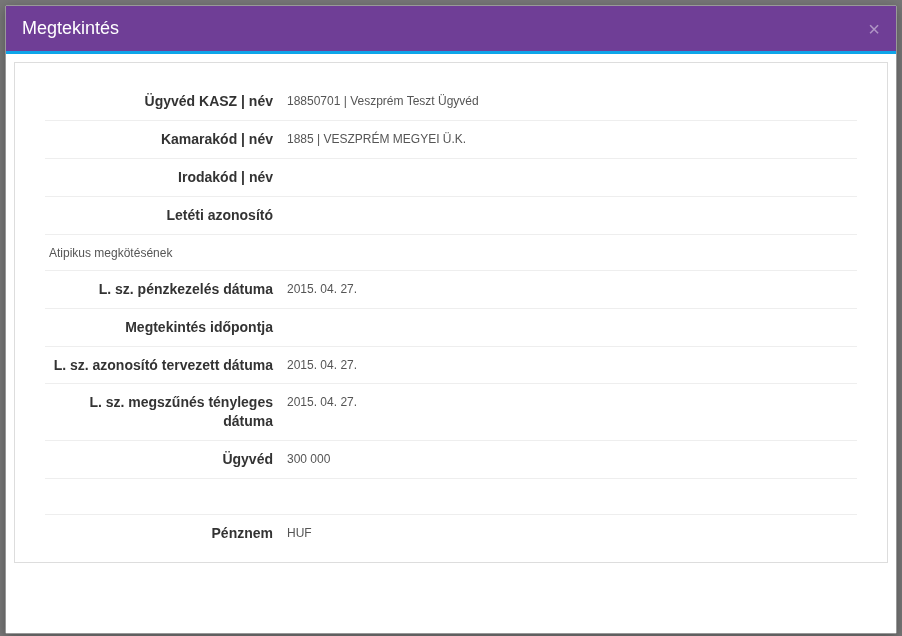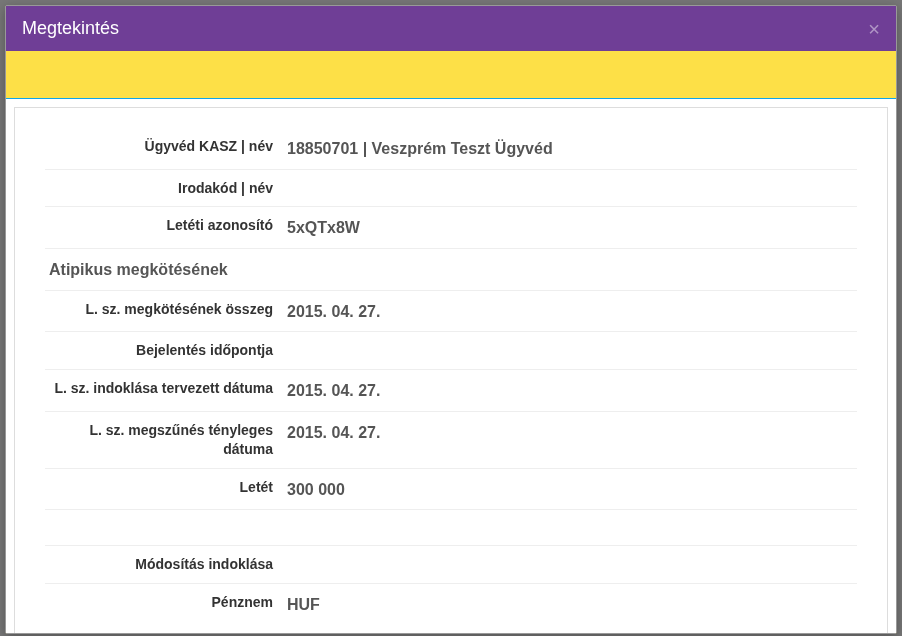--- a/index.html
+++ b/index.html
@@ -15,21 +15,21 @@
       position: absolute;
       top: 0; left: 0; right: 0; bottom: 0;
       background: #777;
     }
     .modal {
       position: absolute;
       top: 5px;
       left: 5px;
       right: 5px;
       bottom: 2px;
-      background: #fde047;
+      background: #e5e5e5;
       border: 1px solid #999;
       border-radius: 2px;
       box-shadow: 0 3px 12px rgba(0,0,0,0.3);
       display: flex;
       flex-direction: column;
     }
     .modal-header {
       background: #6a3c8f;
       background: linear-gradient(#7a3fa0, #6a3c8f);
       background: #6f3e96;
@@ -45,22 +45,21 @@
       color: rgba(255,255,255,0.45);
       font-size: 20px;
       line-height: 1;
       cursor: pointer;
       font-weight: 300;
     }
     .modal-body-wrap {
       flex: 1;
       display: flex;
       overflow: hidden;
-      border-top: 1px solid #0ea5e9;
-      margin-top: 47px;
+      border-top: 3px solid #0ea5e9;
     }
     .modal-body {
       flex: 1;
       overflow-y: scroll;
       background: #fff;
     }
     .modal-inner {
       padding: 20px 30px 10px 30px;
       border: 1px solid #ddd;
       margin: 8px;
@@ -79,25 +78,24 @@
       text-align: right;
       padding-right: 10px;
       font-weight: 700;
       color: #333;
       font-size: 14px;
       line-height: 1.35;
     }
     .detail-value {
       flex: 1;
       color: #555;
-      font-size: 16px;
+      font-size: 12px;
       padding-left: 4px;
       line-height: 1.35;
       padding-top: 1px;
-      font-weight: bold;
     }
     
     .modal-body::-webkit-scrollbar { width: 17px; }
     .modal-body::-webkit-scrollbar-track { background: #f0f0f0; }
     .modal-body::-webkit-scrollbar-thumb { background: #c1c1c1; }
     .modal-body::-webkit-scrollbar-button {
       background: #f0f0f0;
       height: 17px;
       display: block;
     }
@@ -114,68 +112,67 @@
   </div>
   <div class="modal-body-wrap">
     <div class="modal-body">
       <div class="modal-inner">
 
         <div class="detail-row">
           <div class="detail-label">Ügyvéd KASZ | név</div>
           <div class="detail-value">18850701 | Veszprém Teszt Ügyvéd</div>
         </div>
 
+        <div class="detail-row">
+          <div class="detail-label">Kamarakód | név</div>
+          <div class="detail-value">1885 | VESZPRÉM MEGYEI Ü.K.</div>
+        </div>
 
         <div class="detail-row">
           <div class="detail-label">Irodakód | név</div>
           <div class="detail-value"></div>
         </div>
 
         <div class="detail-row">
           <div class="detail-label">Letéti azonosító</div>
-          <div class="detail-value">5xQTx8W</div>
         </div>
 
 
         <div class="detail-row">
           <div class="detail-value">Atipikus megkötésének</div>
         </div>
 
         <div class="detail-row">
-          <div class="detail-label">L. sz. megkötésének összeg</div>
+          <div class="detail-label">L. sz. pénzkezelés dátuma</div>
           <div class="detail-value">2015. 04. 27.</div>
         </div>
 
         <div class="detail-row">
-          <div class="detail-label">Bejelentés időpontja</div>
+          <div class="detail-label">Megtekintés időpontja</div>
         </div>
 
         <div class="detail-row">
-          <div class="detail-label">L. sz. indoklása tervezett dátuma</div>
+          <div class="detail-label">L. sz. azonosító tervezett dátuma</div>
           <div class="detail-value">2015. 04. 27.</div>
         </div>
 
         <div class="detail-row">
           <div class="detail-label">L. sz. megszűnés tényleges dátuma</div>
           <div class="detail-value">2015. 04. 27.</div>
         </div>
 
         <div class="detail-row">
-          <div class="detail-label">Letét</div>
+          <div class="detail-label">Ügyvéd</div>
           <div class="detail-value">300 000</div>
         </div>
 
         <div class="detail-row">
           <div class="detail-value"></div>
         </div>
 
-        <div class="detail-row">
-          <div class="detail-label">Módosítás indoklása</div>
-          <div class="detail-value"></div>
-        </div>
 
         <div class="detail-row">
           <div class="detail-label">Pénznem</div>
           <div class="detail-value">HUF</div>
         </div>
 
       </div>
     </div>
   </div>
 </div>

